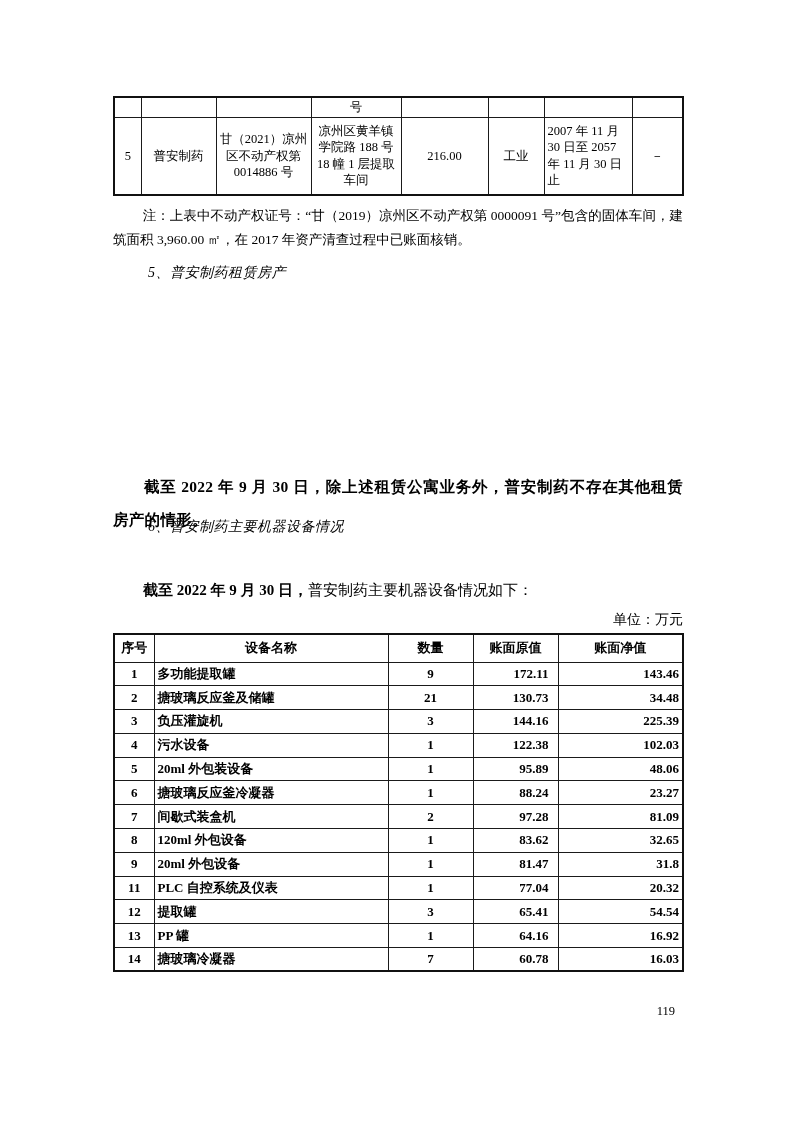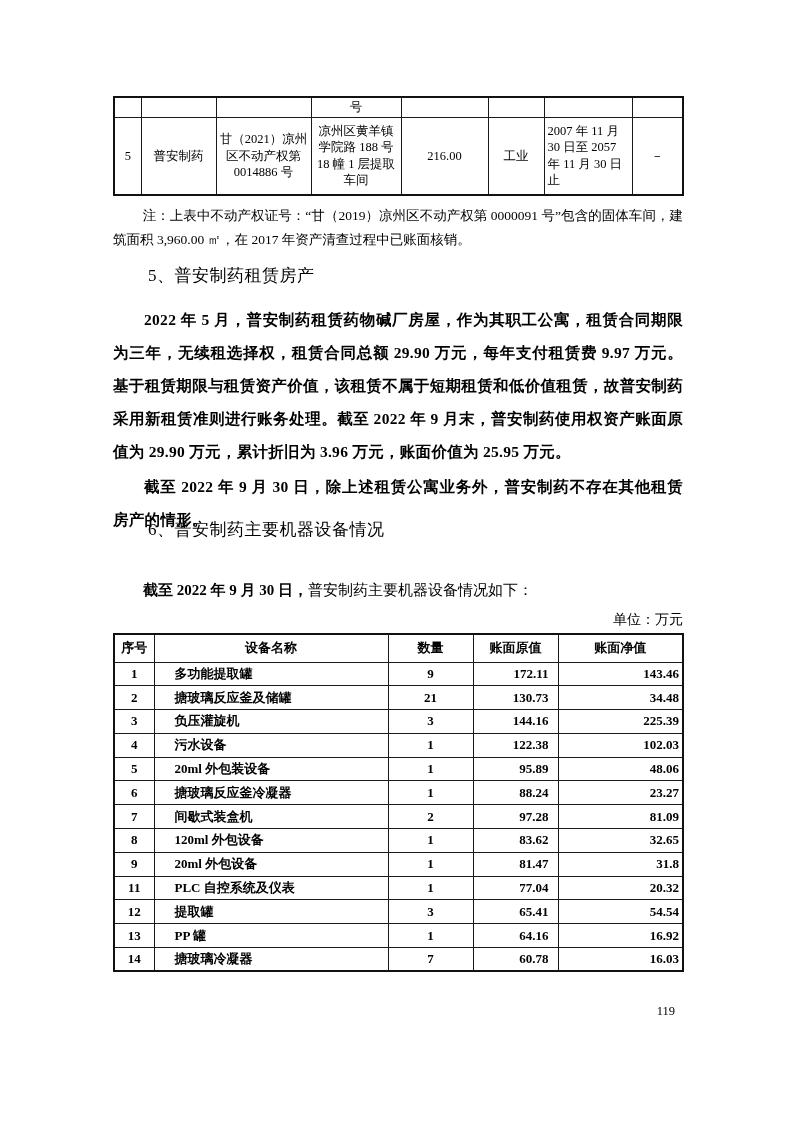--- a/index.html
+++ b/index.html
@@ -17,21 +17,21 @@
   table.prop tr.partial td { height:18px; }
   table.prop tr.main td { height:78px; }
   table.prop td.left { text-align:left; }
   table.prop { border-top:2.5px solid #111; border-bottom:2.5px solid #111; }
 
   
   .note { position:absolute; left:113px; top:204px; width:570px;
     font-size:13.5px; line-height:24px; text-indent:2.2em; text-align:justify; }
 
   
-  .h-num { position:absolute; left:148px; font-size:17px; letter-spacing:.5px; }
+  .h-num { position:absolute; left:148px; font-size:14px; letter-spacing:.5px;font-style:italic; }
   .h5 { top:264px; }
   .h6 { top:518px; }
   .para { position:absolute; left:113px; width:570px; font-size:15.5px;
     font-weight:bold; line-height:33px; text-indent:2em; text-align:justify; letter-spacing:.3px; }
   .p1 { top:303px; }
   .p2 { top:470px; }
   .intro { position:absolute; left:113px; top:581px; width:570px;
     font-size:15px; text-indent:2em; }
   .intro .b { font-weight:bold; }
 
@@ -39,21 +39,21 @@
   .unit { position:absolute; right:110px; top:611px; font-size:14px; }
 
   
   table.equip { position:absolute; left:113px; top:633px; width:569px;
     border-collapse:collapse; table-layout:fixed; font-size:13px; font-weight:bold; }
   table.equip { border:2.5px solid #111; }
   table.equip th, table.equip td { border:1px solid #1a1a1a; vertical-align:middle; padding:0 3px; }
   table.equip thead th { height:28px; text-align:center; font-weight:bold; }
   table.equip tbody td { height:23.8px; }
   table.equip td.c-seq { text-align:center; }
-  table.equip td.c-name { text-align:left; padding-left:20px; }
+  table.equip td.c-name { text-align:left; padding-left:3px; }
   table.equip td.c-qty { text-align:center; }
   table.equip td.c-orig { text-align:right; padding-right:9px; }
   table.equip td.c-net { text-align:right; }
 
   
   .pagenum { position:absolute; right:118px; top:1004px; font-size:12.5px;margin-left:44px; }
 </style>
 </head>
 <body>
 
@@ -90,21 +90,20 @@
       <td>工业</td>
       <td class="left">2007 年 11 月 30 日至 2057 年 11 月 30 日止</td>
       <td>－</td>
     </tr>
   </tbody>
     </table>
 
   <div class="note">注：上表中不动产权证号：“甘（2019）凉州区不动产权第 0000091 号”包含的固体车间，建筑面积 3,960.00 ㎡，在 2017 年资产清查过程中已账面核销。</div>
 
   <div class="h-num h5">5、普安制药租赁房产</div>
-  <div class="para p1">2022 年 5 月，普安制药租赁药物碱厂房屋，作为其职工公寓，租赁合同期限为三年，无续租选择权，租赁合同总额 29.90 万元，每年支付租赁费 9.97 万元。基于租赁期限与租赁资产价值，该租赁不属于短期租赁和低价值租赁，故普安制药采用新租赁准则进行账务处理。截至 2022 年 9 月末，普安制药使用权资产账面原值为 29.90 万元，累计折旧为 3.96 万元，账面价值为 25.95 万元。</div>
   <div class="para p2">截至 2022 年 9 月 30 日，除上述租赁公寓业务外，普安制药不存在其他租赁房产的情形。</div>
 
   <div class="h-num h6">6、普安制药主要机器设备情况</div>
   <div class="intro"><span class="b">截至 2022 年 9 月 30 日，</span><span>普安制药主要机器设备情况如下：</span></div>
 
   <div class="unit">单位：万元</div>
 
   <table class="equip">
     <colgroup>
       <col style="width:40px">

